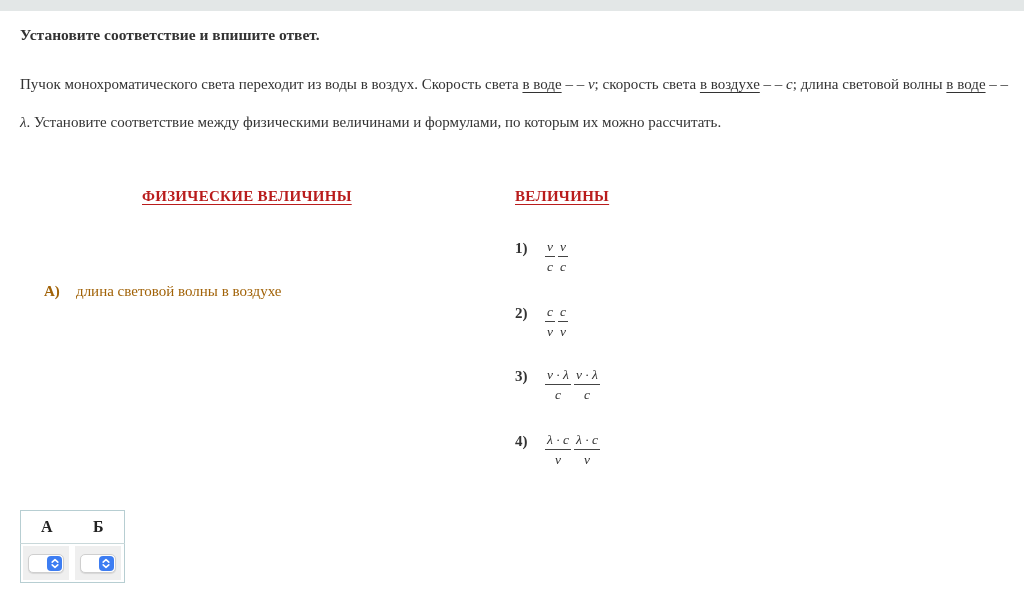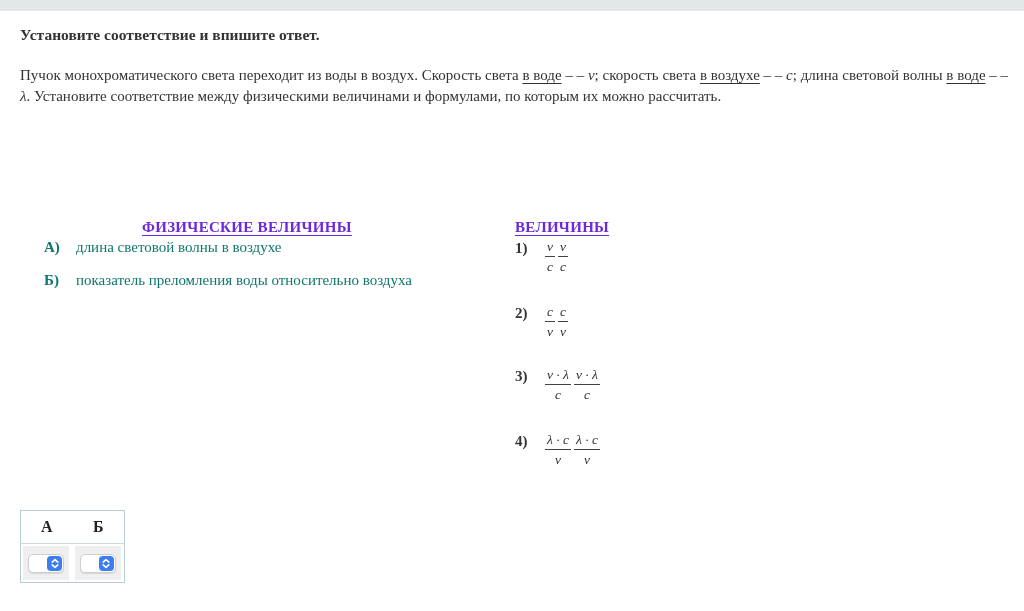--- a/index.html
+++ b/index.html
@@ -4,33 +4,33 @@
 <style>
   * { margin:0; padding:0; box-sizing:border-box; }
   html,body { width:1024px; height:611px; background:#fff; overflow:hidden;
     font-family:"Liberation Serif", serif; color:#3a3a3a; }
   .stage { position:relative; width:1024px; height:611px; }
 
   .topbar { position:absolute; left:0; top:0; width:1024px; height:11px; background:#e3e7e7; }
 
   .title { position:absolute; left:20px; top:26px; font-size:15.5px; font-weight:bold; color:#333; }
 
-  .para { position:absolute; left:20px; width:988px; font-size:15px; line-height:21px;
+  .para { position:absolute; left:20px; width:988px; font-size:15px; line-height:38px;
     text-align:justify; color:#333; }
   .para-intro { top:65px; }
   .para-task  { top:141px; word-spacing:3px; }
   .u { text-decoration:underline; text-underline-offset:3px; }
   .var { font-style:italic; }
 
-  .col-header { position:absolute; top:219px; font-size:15px; font-weight:bold;
-    text-decoration:underline; text-underline-offset:3px; letter-spacing:0.3px; color:#6d28d9; }
+  .col-header { position:absolute; top:188px; font-size:15px; font-weight:bold;
+    text-decoration:underline; text-underline-offset:3px; letter-spacing:0.3px; color:#b91c1c; }
   .col-header.left  { left:142px; }
   .col-header.right { left:515px; }
 
-  .qitem { position:absolute; left:44px; font-size:15px; color:#0f766e; }
+  .qitem { position:absolute; left:44px; font-size:15px; color:#a16207;margin-top:44px; }
   .qitem.qa { top:239px; }
   .qitem.qb { top:272px; }
   .qlabel { display:inline-block; width:32px; font-weight:bold; }
 
   .frow { position:absolute; left:515px; display:flex; align-items:flex-start; }
   .frow.r1 { top:239px; }
   .frow.r2 { top:304px; }
   .frow.r3 { top:367px; }
   .frow.r4 { top:432px; }
   .fnum { font-weight:bold; font-size:15px; width:30px; line-height:18px; color:#333; }
@@ -62,21 +62,20 @@
 
   <div class="title">Установите соответствие и впишите ответ.</div>
 
   <p class="para para-intro"><span>Пучок монохроматического света переходит из воды в воздух. Скорость света </span><span class="u">в воде</span><span> – – </span><span class="var">v</span><span>; скорость света </span><span class="u">в воздухе</span><span> – – </span><span class="var">c</span><span>; длина световой волны </span><span class="u">в воде</span><span> – – </span><span class="var">λ</span><span>. Установите соответствие между физическими величинами и формулами, по которым их можно рассчитать.</span></p>
 
 
   <div class="col-header left">ФИЗИЧЕСКИЕ ВЕЛИЧИНЫ</div>
   <div class="col-header right">ВЕЛИЧИНЫ</div>
 
   <div class="qitem qa"><span class="qlabel">А)</span><span>длина световой волны в воздухе</span></div>
-  <div class="qitem qb"><span class="qlabel">Б)</span><span>показатель преломления воды относительно воздуха</span></div>
 
   <div class="frow r1">
     <span class="fnum">1)</span>
     <span class="frac">
         <span class="num">v</span>
         <span class="den">c</span>
       </span>
     <span class="frac">
         <span class="num">v</span>
         <span class="den">c</span>

